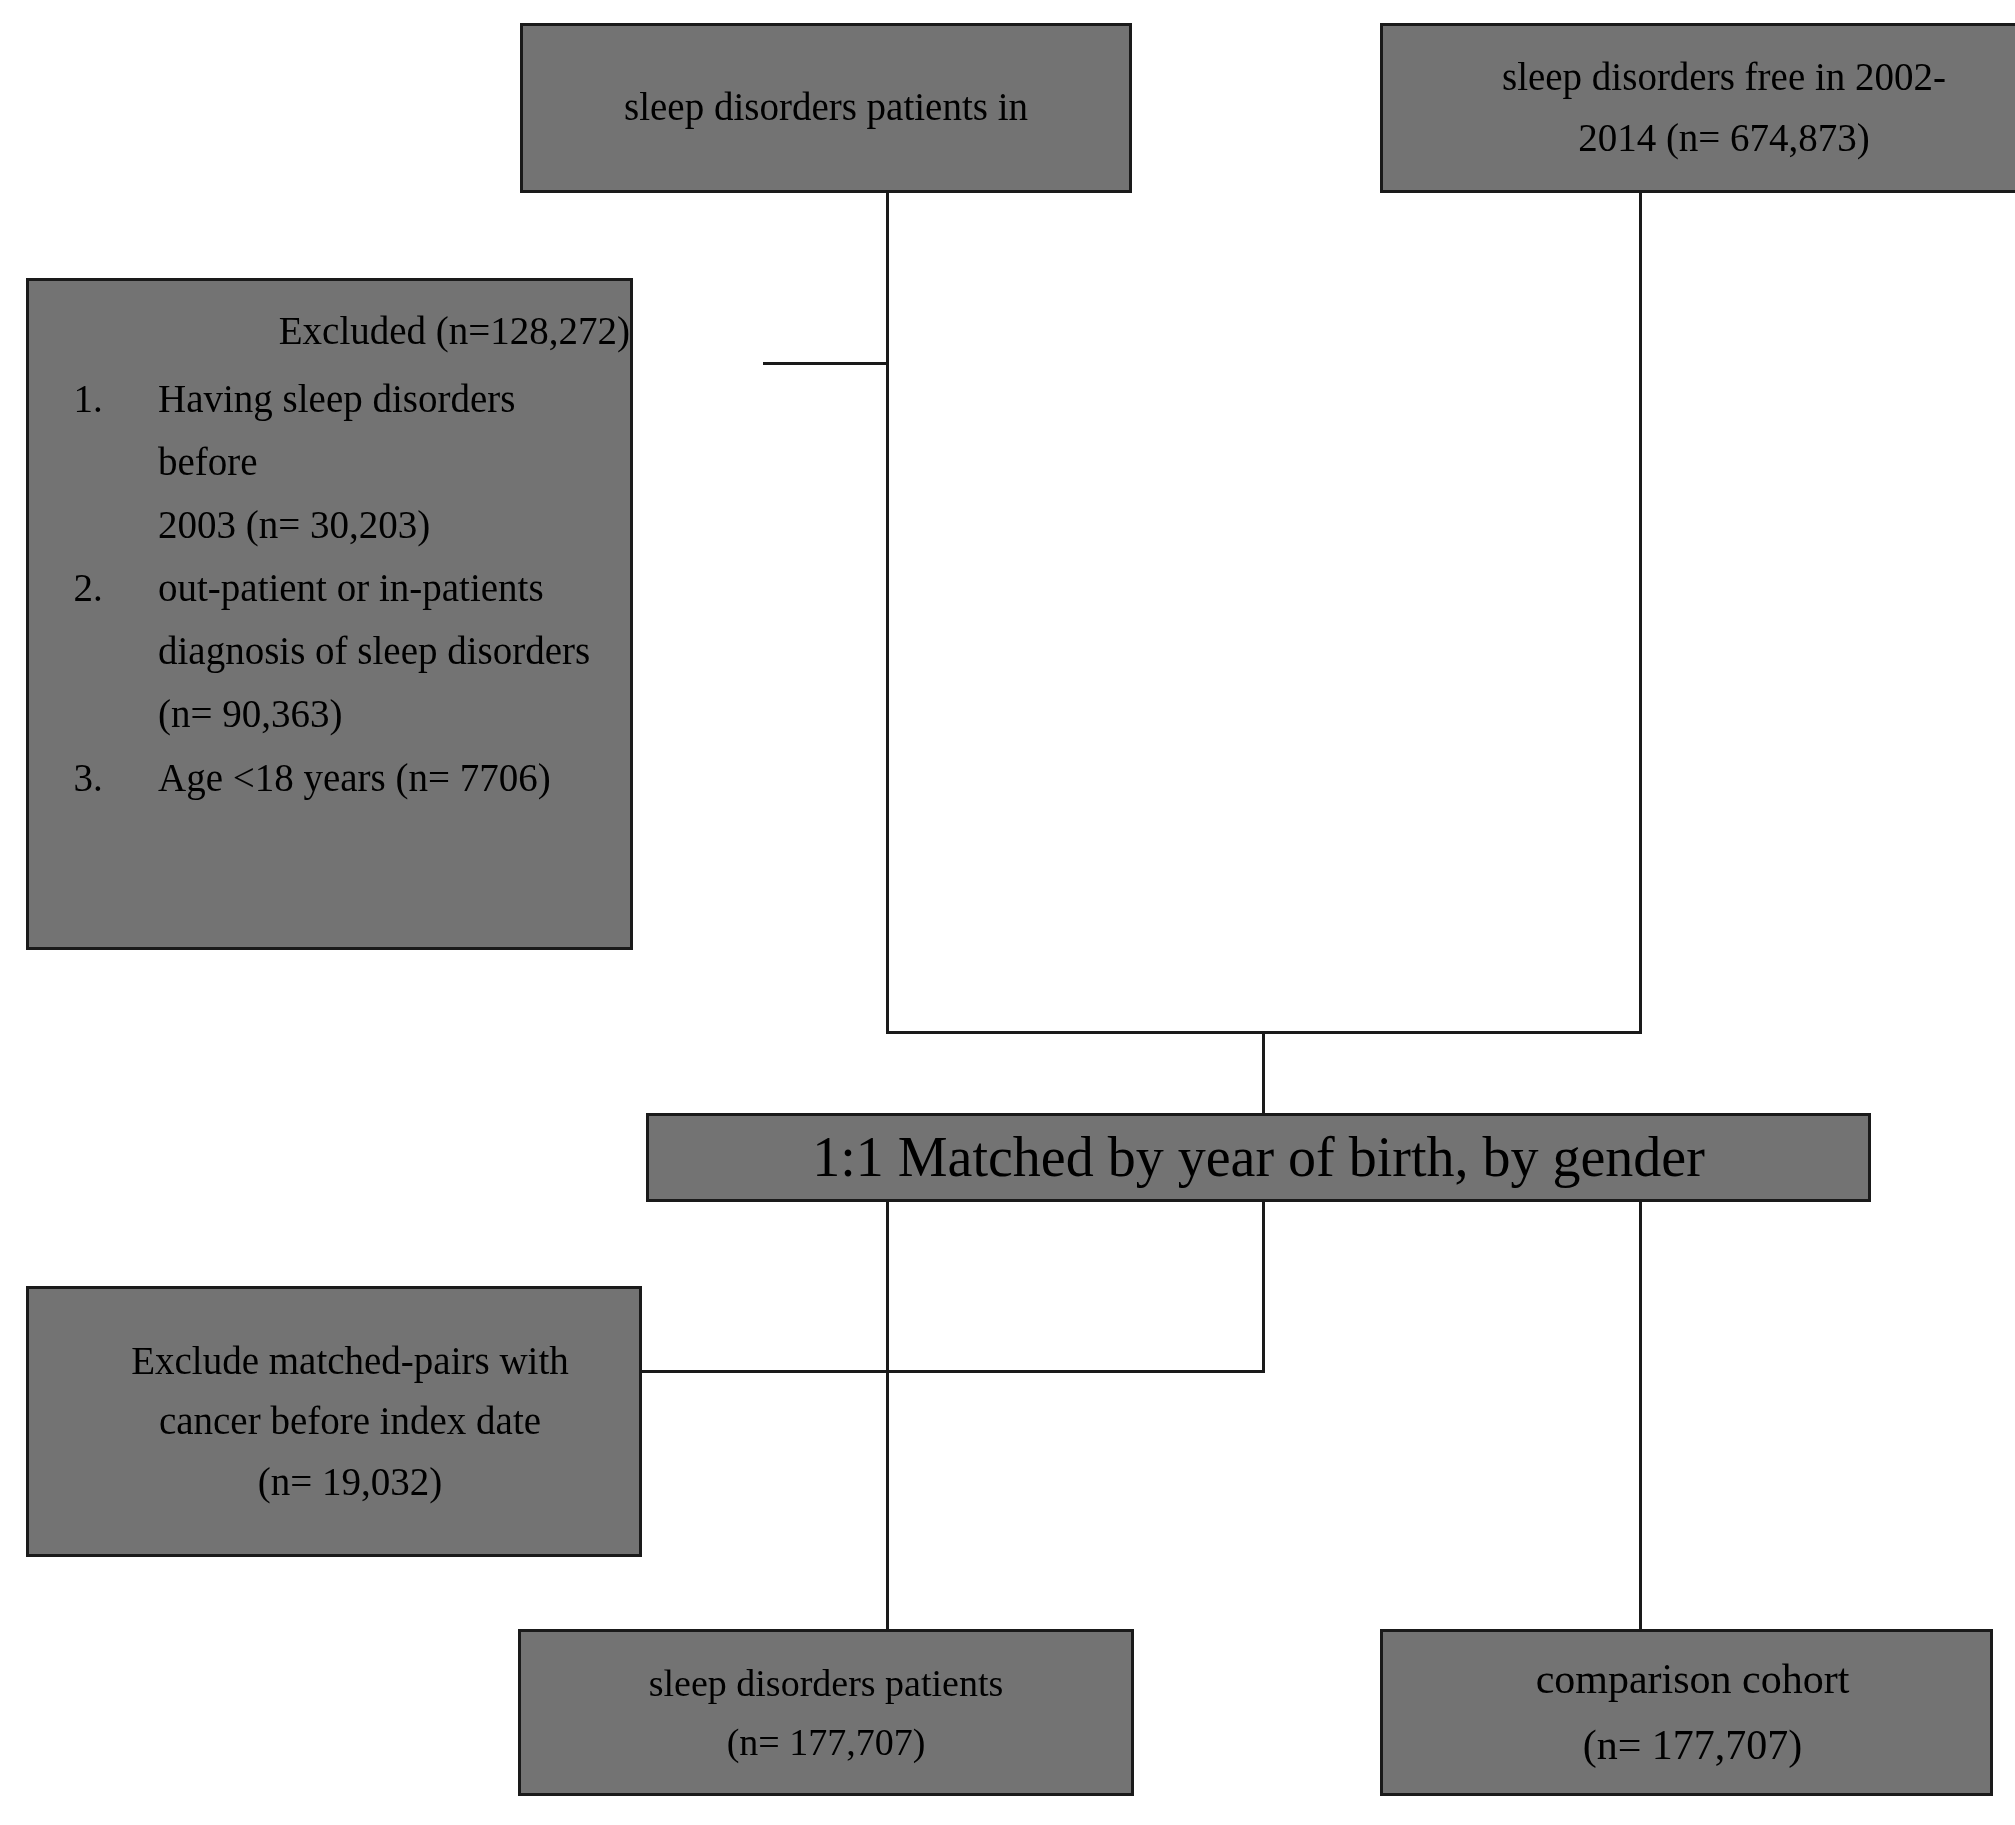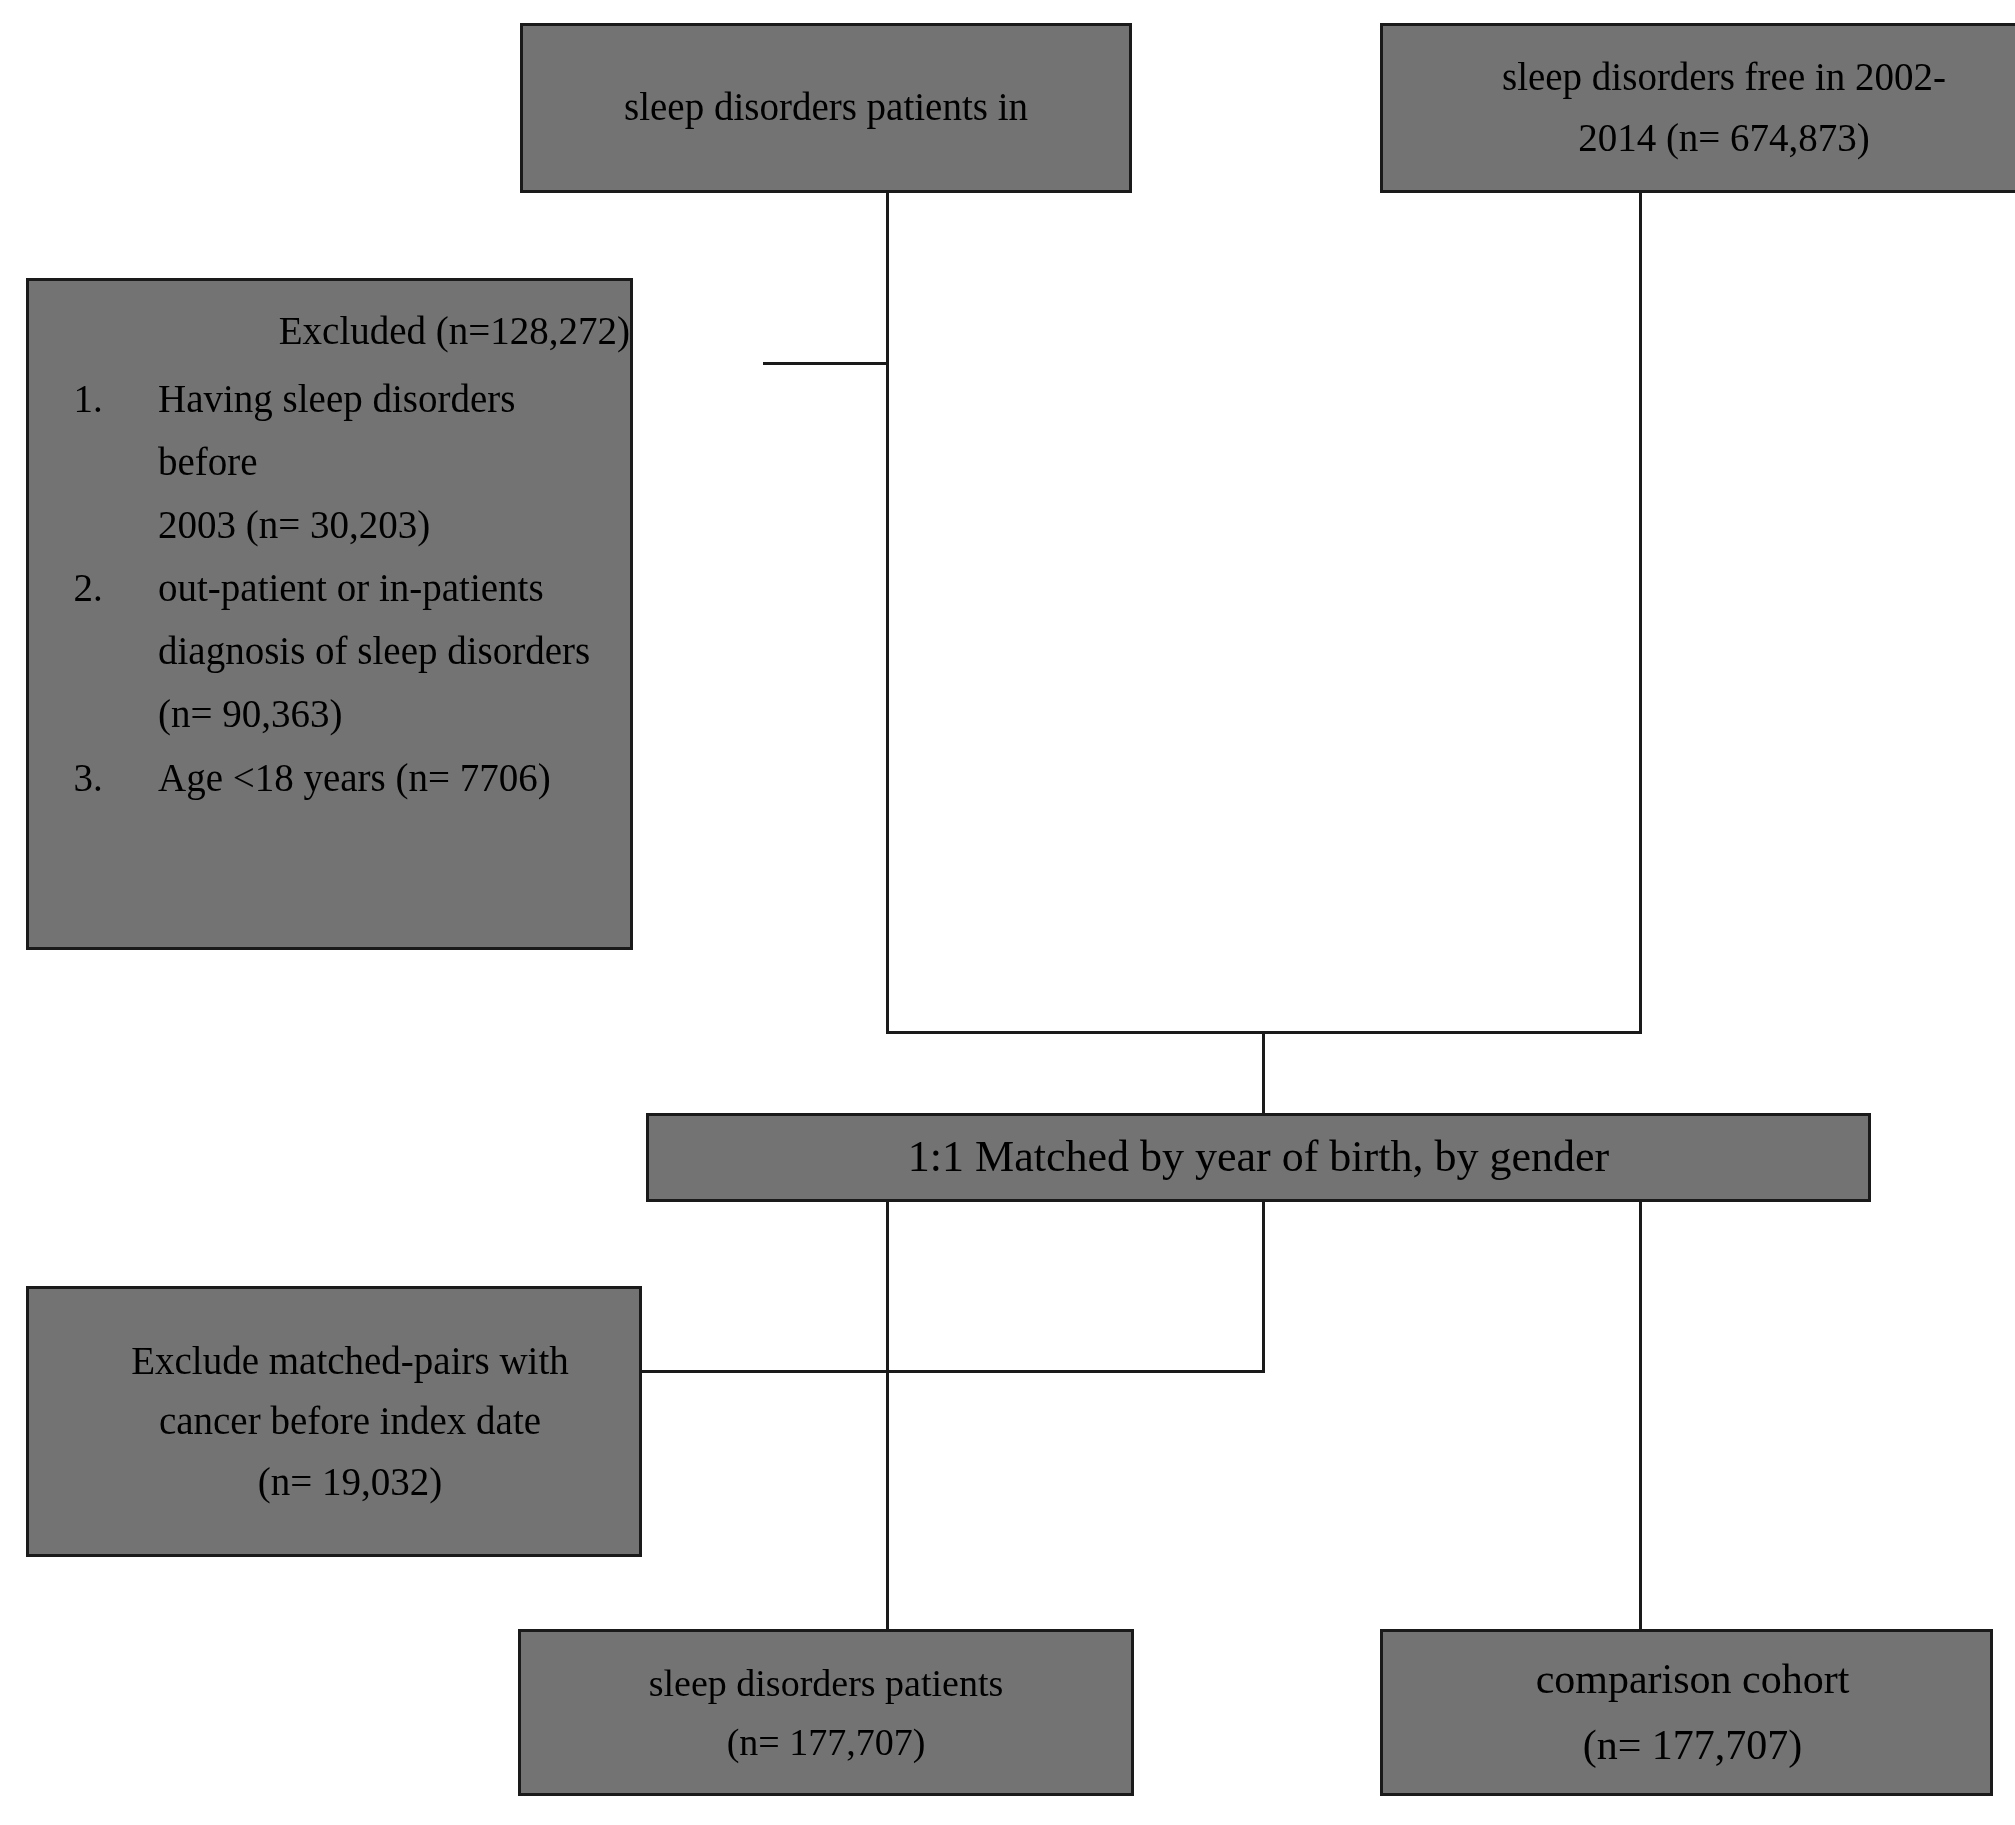--- a/index.html
+++ b/index.html
@@ -79,21 +79,21 @@
     position: absolute;
     left: 28.5px;
     top: 0;
     width: 53px;
     text-align: left;
     font-size: 39px;
   }
 
   
   #node-matched { left: 646px; top: 1113px; width: 1225px; height: 89px; }
-  #node-matched .txt { font-size: 44px; }
+  #node-matched .txt { font-size: 56px; }
 
   
   #node-exclude-pairs { left: 26px; top: 1286px; width: 616px; height: 271px; padding-left: 32px; }
   #node-exclude-pairs .txt { font-size: 39px; }
 
   
   #node-final-cases   { left: 518px; top: 1629px; width: 616px; height: 167px; }
   #node-final-control { left: 1380px; top: 1629px; width: 613px; height: 167px; }
   #node-final-cases .txt { font-size: 38px; }
   #node-final-control .txt { font-size: 42px; padding-left: 12px; }

